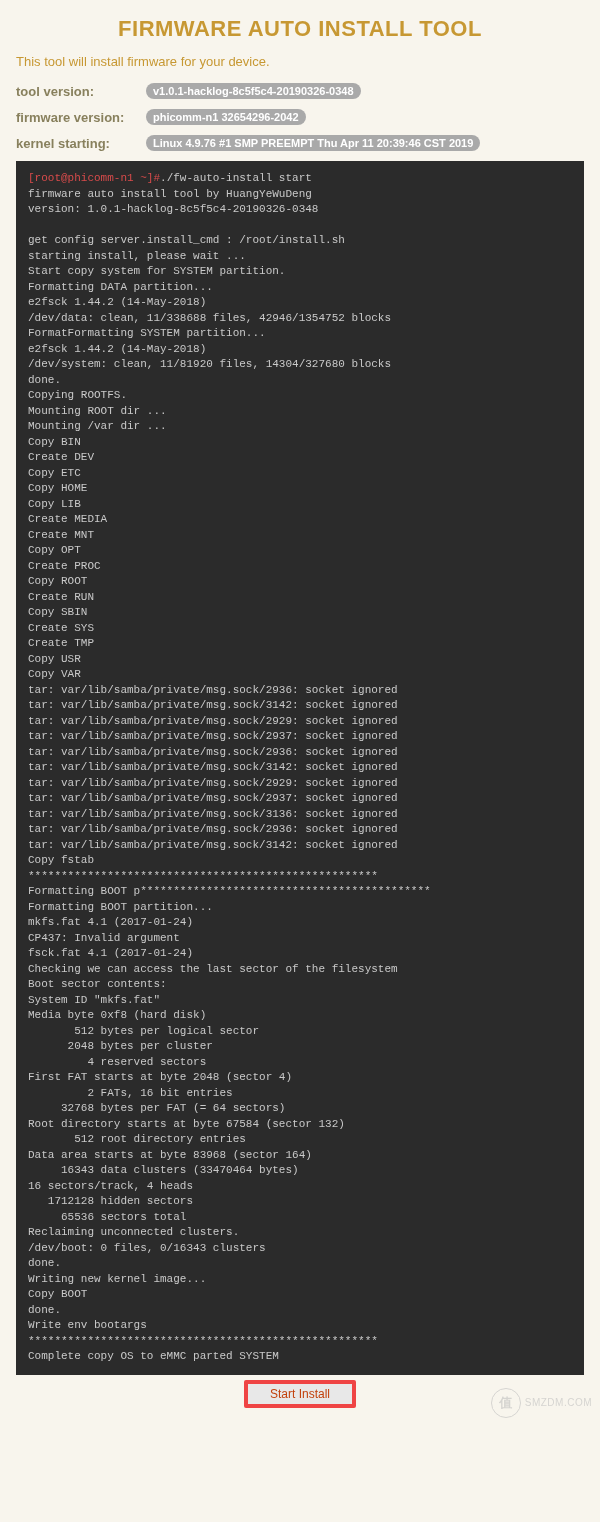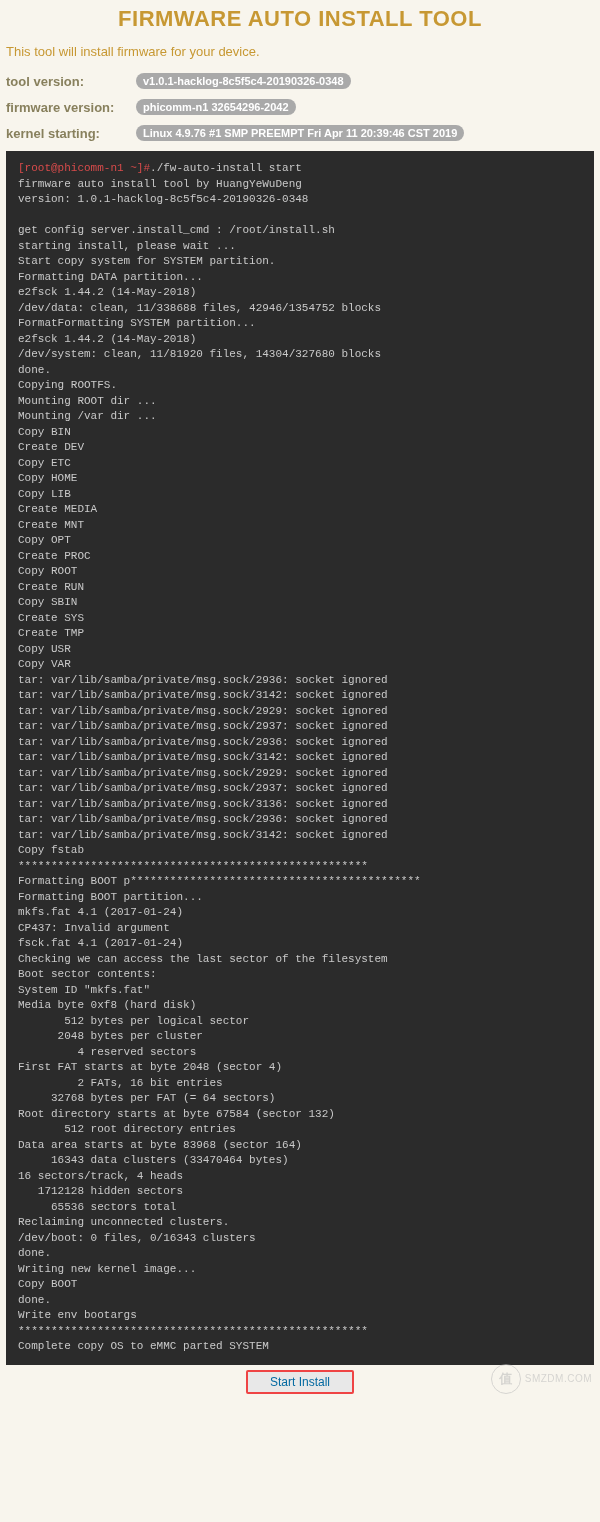--- a/index.html
+++ b/index.html
@@ -3,21 +3,21 @@
 <meta charset="utf-8">
 <style>
   * { margin: 0; padding: 0; box-sizing: border-box; }
   body {
     background: #f8f5ed;
     font-family: Arial, Helvetica, sans-serif;
     width: 600px;
     margin: 0 auto;
     position: relative;
   }
-  .container { padding: 6px; }
+  .container { padding: 16px; }
   .title {
     color: #c79833;
     font-size: 22px;
     font-weight: bold;
     text-align: center;
     margin-bottom: 12px;
     letter-spacing: 0.5px;
   }
   .subtitle {
     color: #c79833;
@@ -57,22 +57,22 @@
     white-space: pre;
     overflow: hidden;
   }
   .prompt { color: #d84b4b; font-weight: normal; }
   .footer {
     text-align: center;
     padding: 5px 0 0 0;
   }
   .start-btn {
     background: #e8e8e8;
-    border: 2px solid #ef4444;
-    color: #0369a1;
+    border: 4px solid #ef4444;
+    color: #c2410c;
     font-size: 12px;
     padding: 3px 22px;
     border-radius: 2px;
     cursor: not-allowed;
   }
   .watermark {
     position: absolute;
     right: 8px;
     bottom: 6px;
     opacity: 0.55;
@@ -102,21 +102,21 @@
     <div class="info-badge">v1.0.1-hacklog-8c5f5c4-20190326-0348</div>
   </div>
 
   <div class="info-row">
     <div class="info-label">firmware version:</div>
     <div class="info-badge">phicomm-n1 32654296-2042</div>
   </div>
 
   <div class="info-row">
     <div class="info-label">kernel starting:</div>
-    <div class="info-badge">Linux 4.9.76 #1 SMP PREEMPT Fri Apr 11 20:39:46 CST 2019</div>
+    <div class="info-badge">Linux 4.9.76 #1 SMP PREEMPT Thu Apr 11 20:39:46 CST 2019</div>
   </div>
 
   <div class="terminal"><span class="prompt">[root@phicomm-n1 ~]#</span><span>./fw-auto-install start</span>
 <span>firmware auto install tool by HuangYeWuDeng
 version: 1.0.1-hacklog-8c5f5c4-20190326-0348
 
 get config server.install_cmd : /root/install.sh
 starting install, please wait ...
 Start copy system for SYSTEM partition.
 Formatting DATA partition...

